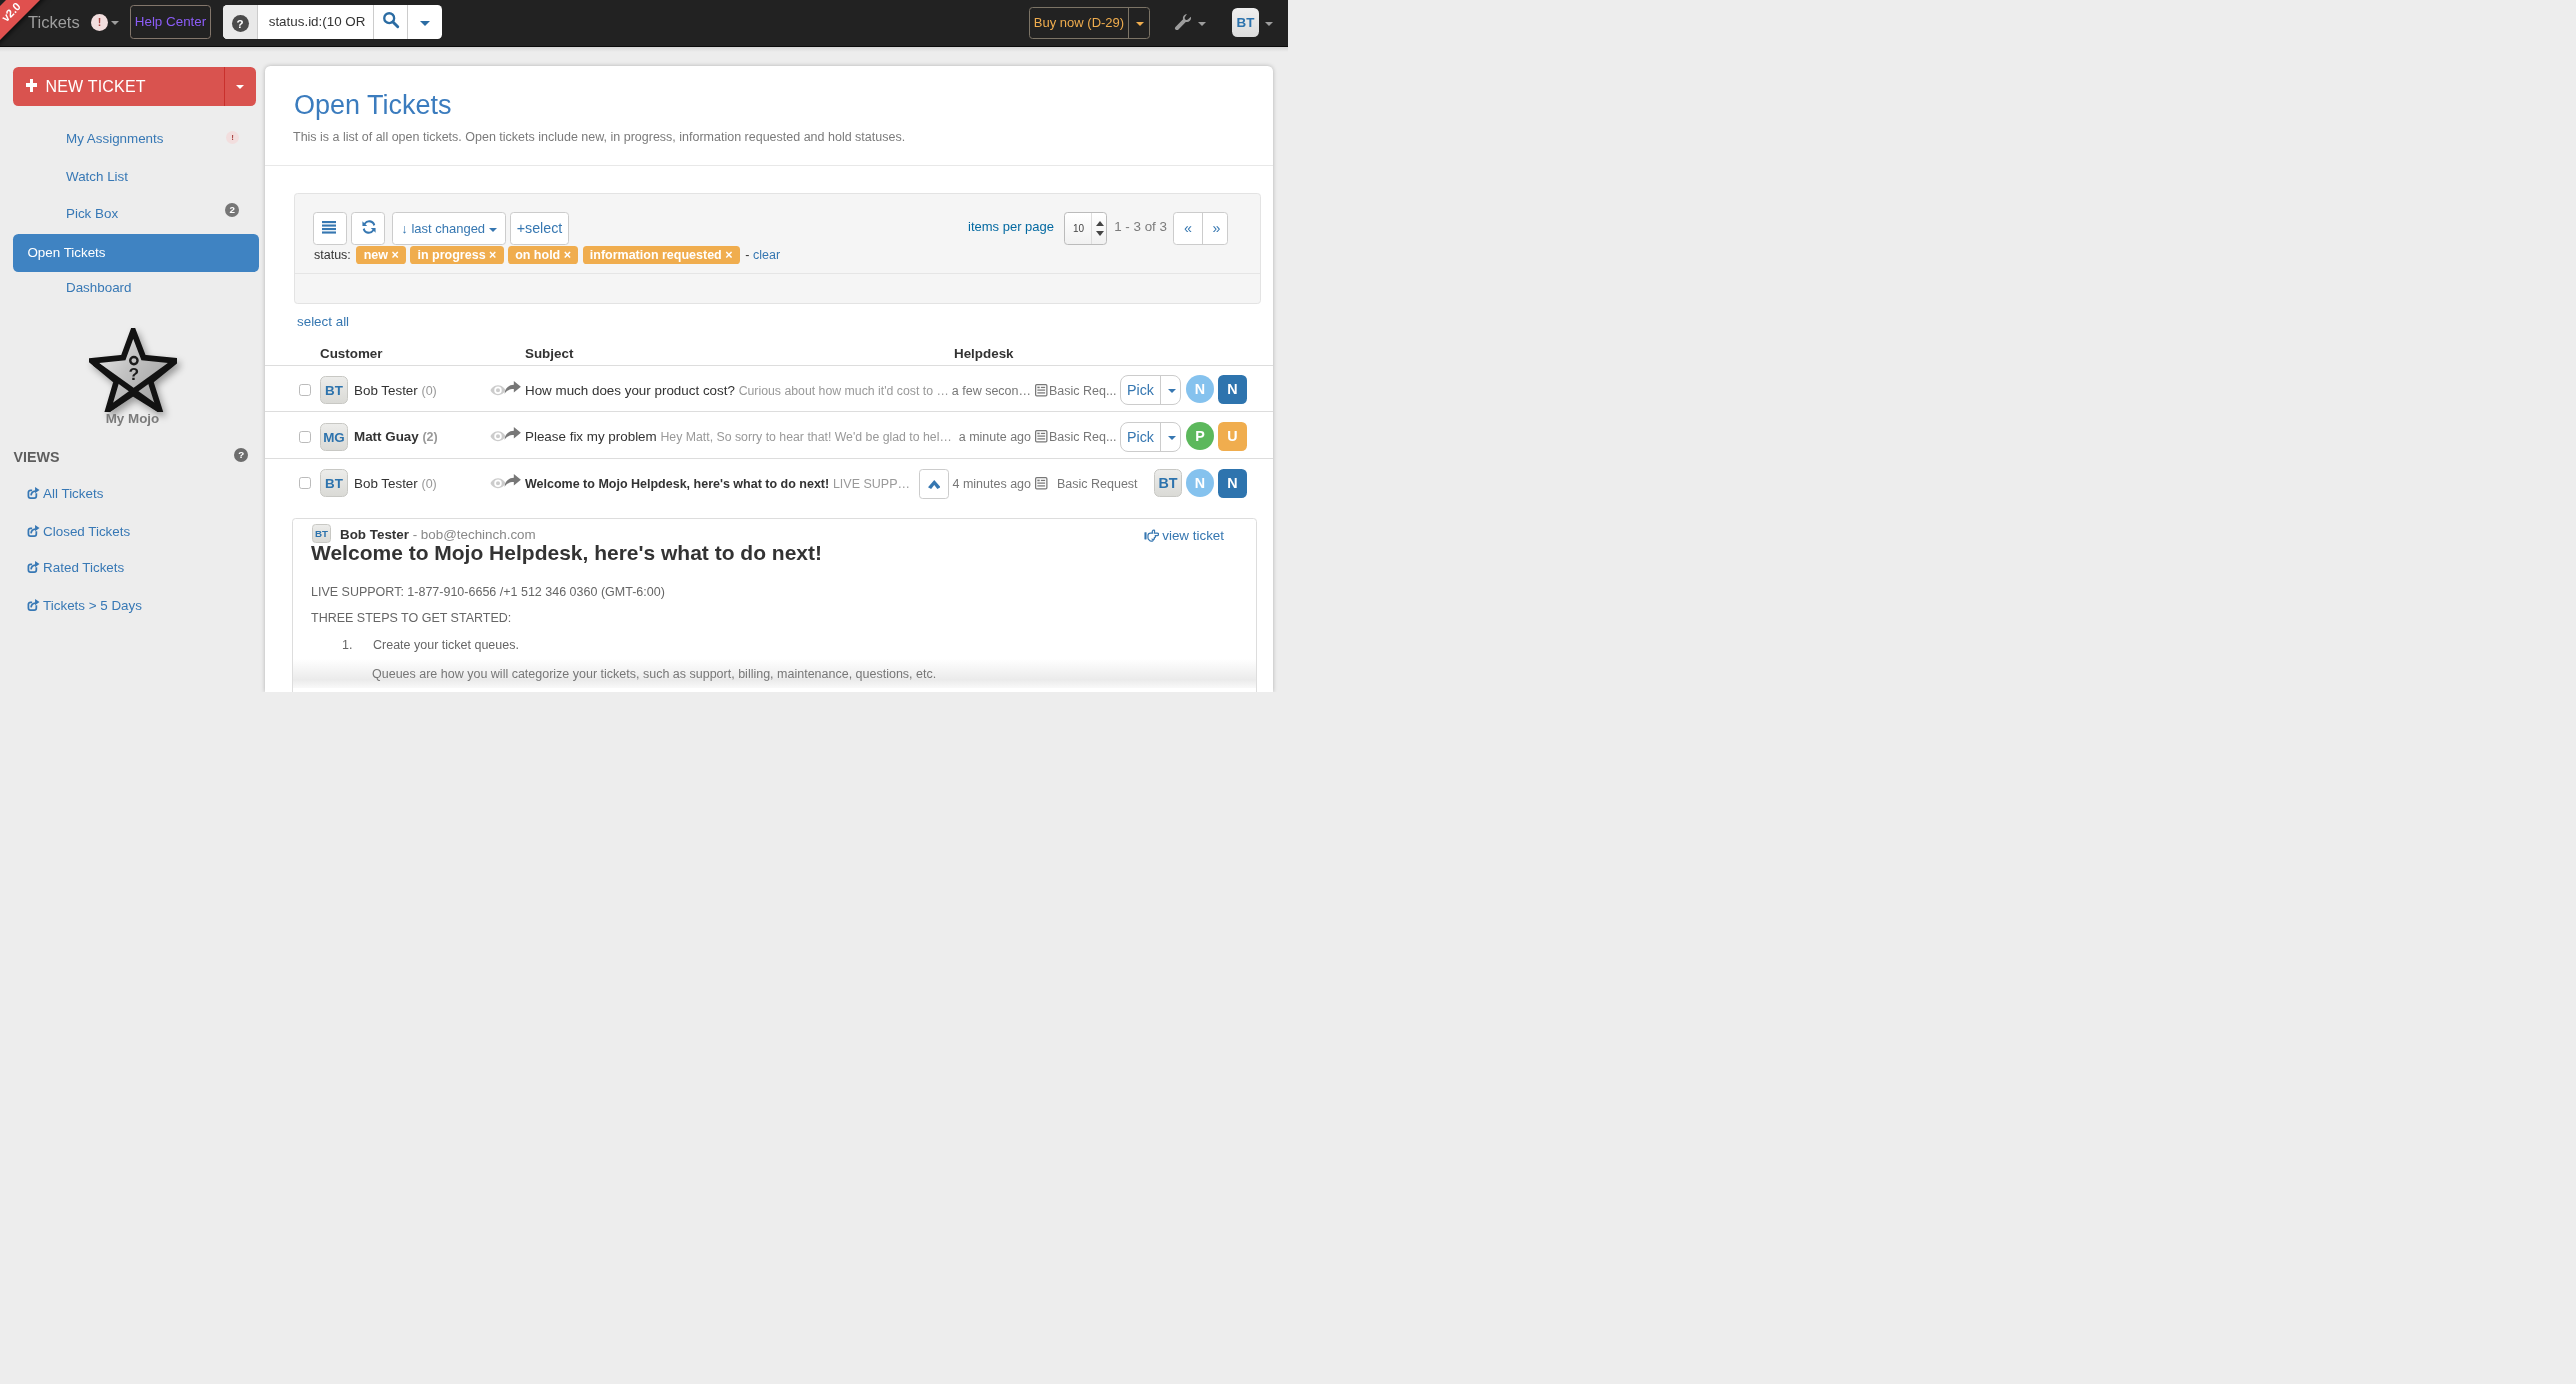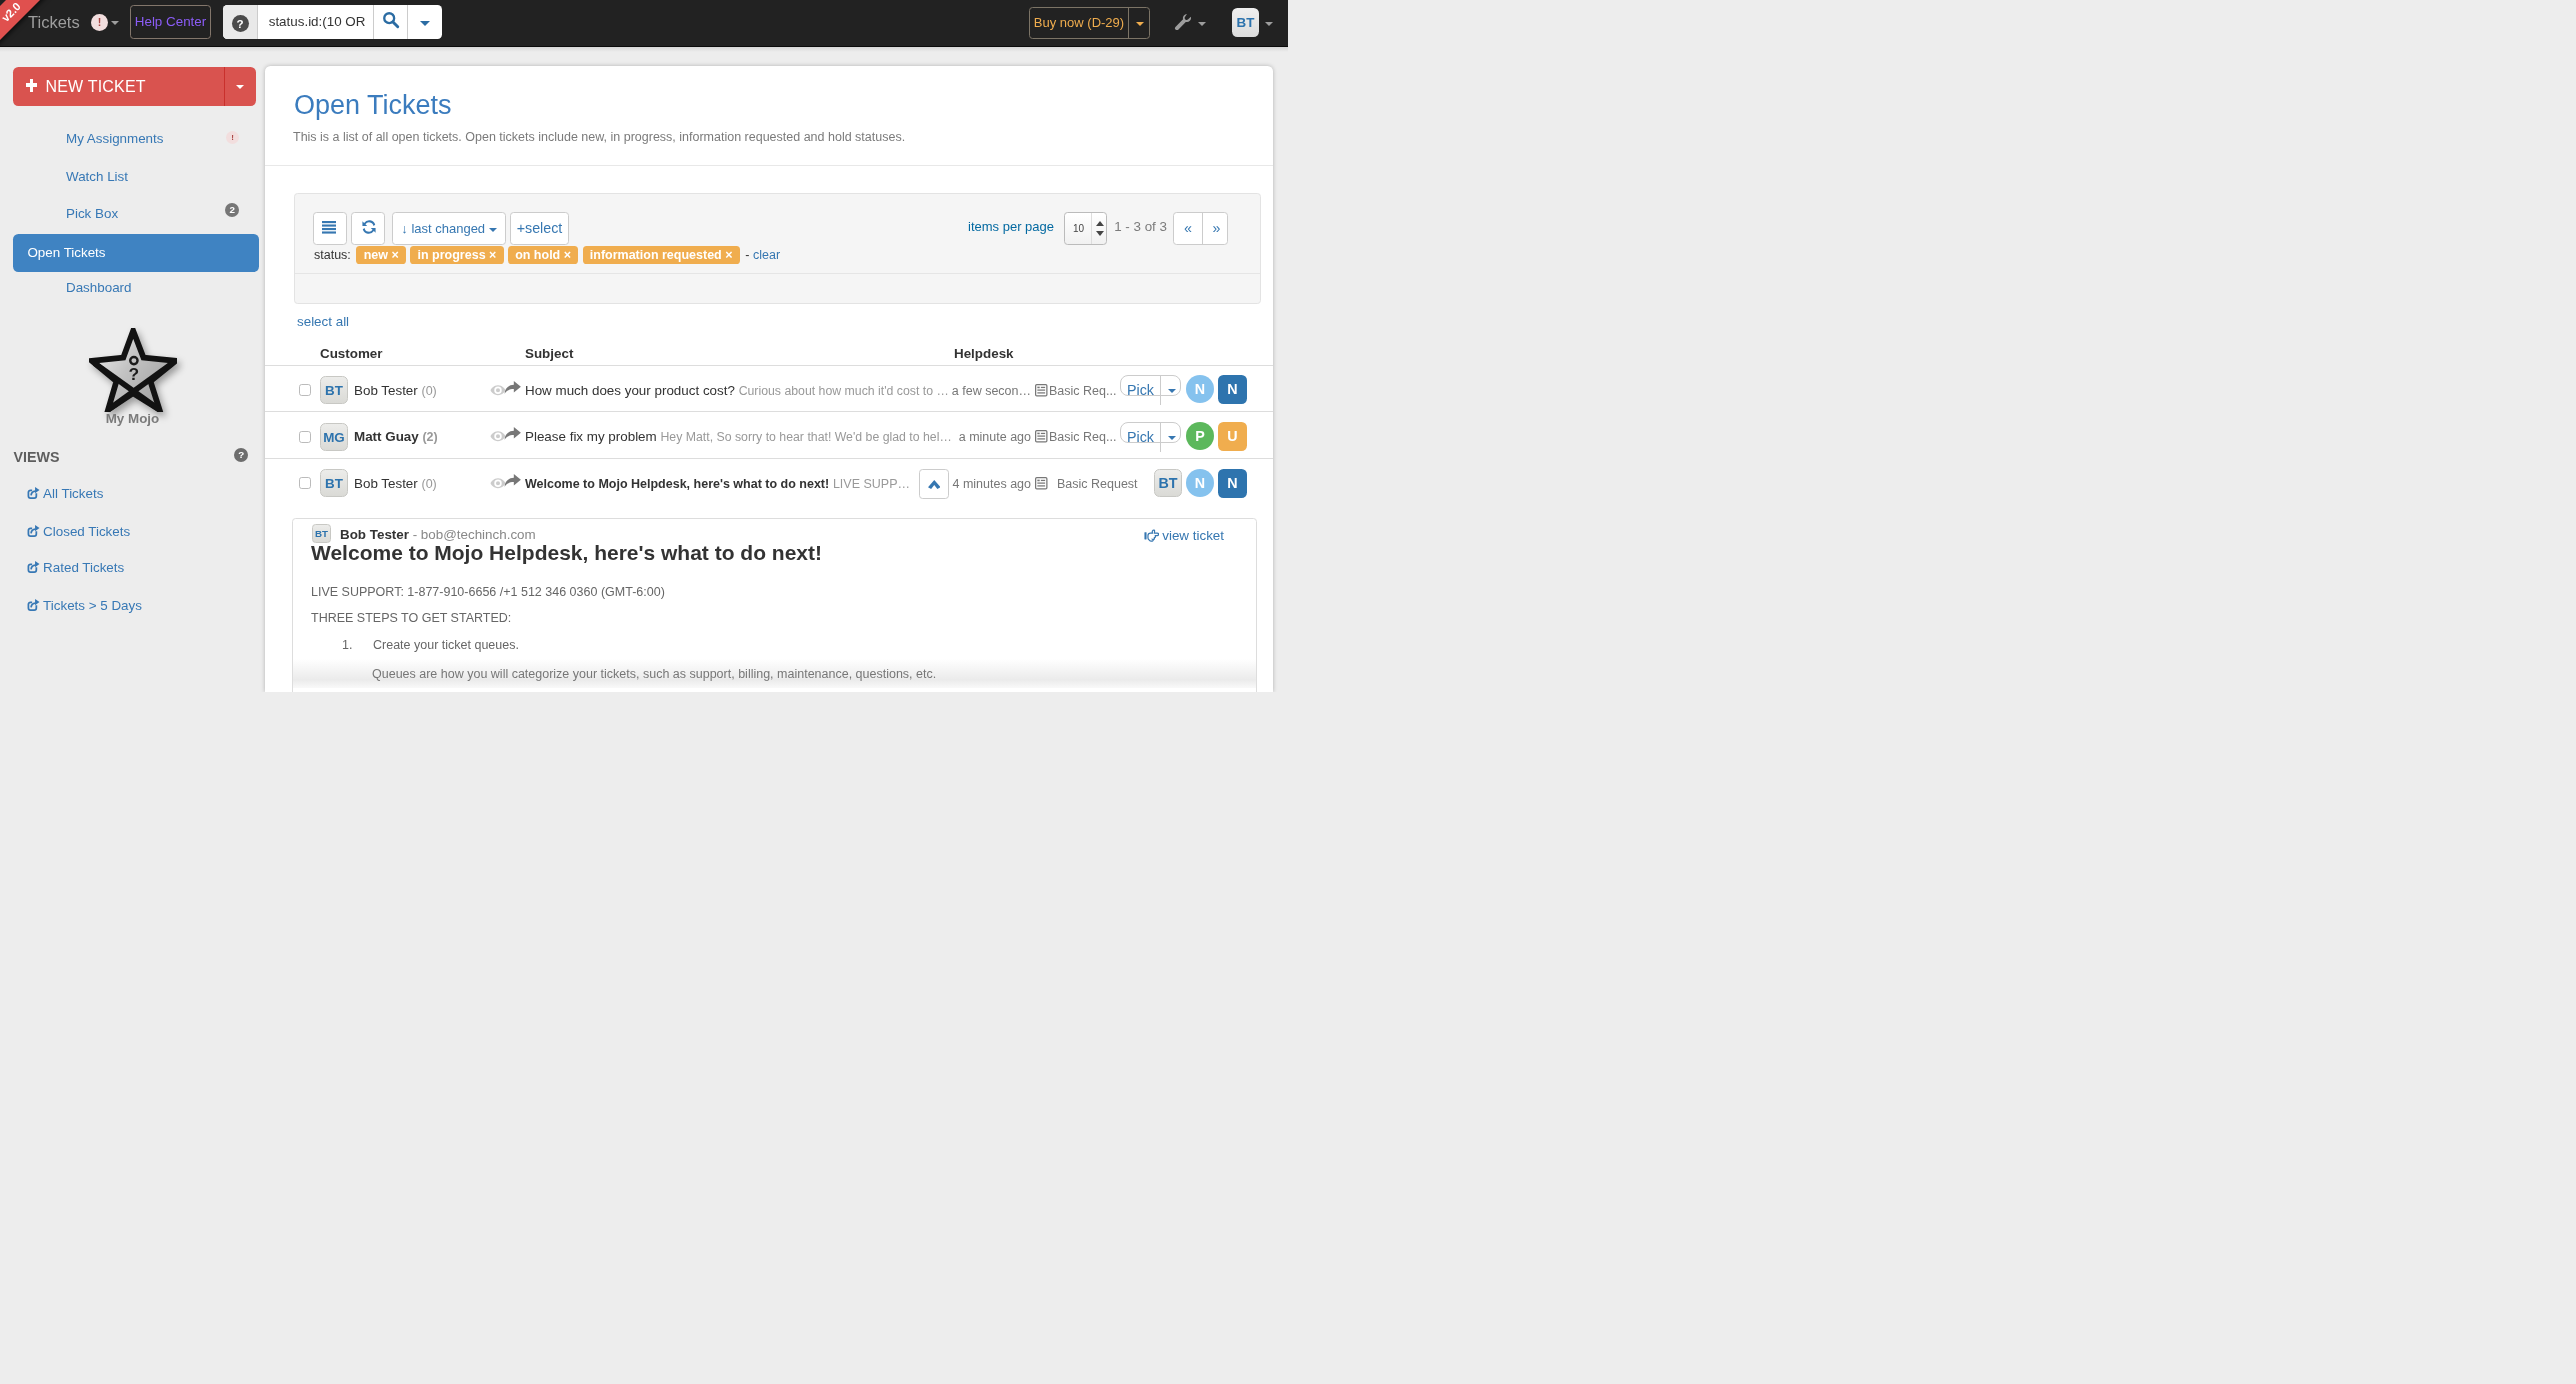--- a/index.html
+++ b/index.html
@@ -72,21 +72,21 @@
 #selectall { position:absolute; left:32px; top:248px; color:#3677b1; font-size:13.4px; }
 .th { position:absolute; top:280px; font-weight:bold; font-size:13.4px; color:#333; }
 .rowline { position:absolute; left:0; width:1008px; height:0.9px; background:#ddd; }
 .checkbox { position:absolute; width:11.6px; height:11.6px; border:0.9px solid #bbb; border-radius:2.7px; background:#fff; }
 .avatar { position:absolute; width:28px; height:28px; background:linear-gradient(#ececea,#dadad6); border:0.9px solid #c8c8c4; border-radius:5.4px; color:#2d73ad; font-weight:bold; font-size:13.4px; text-align:center; line-height:27px; }
 .rowtxt { position:absolute; font-size:13.4px; color:#333; white-space:nowrap; overflow:hidden; }
 .rowtxt .gray { font-size:12.5px; }
 .gray { color:#999; }
 .time { position:absolute; font-size:12.5px; color:#777; text-align:right; white-space:nowrap; }
 .queue { position:absolute; font-size:12.5px; color:#777; white-space:nowrap; overflow:hidden; }
-.pickbtn { position:absolute; width:61px; height:21px; background:#fff; border:0.9px solid #ccc; border-radius:8px; color:#3677b1; font-size:14.3px; }
+.pickbtn { position:absolute; width:61px; height:30px; background:#fff; border:0.9px solid #ccc; border-radius:8px; color:#3677b1; font-size:14.3px; }
 .cbadge { position:absolute; width:28px; height:28px; border-radius:50%; color:#fff; font-weight:bold; font-size:14.3px; text-align:center; line-height:28px; }
 .sbadge { position:absolute; width:29px; height:29px; border-radius:5.4px; color:#fff; font-weight:bold; font-size:14.3px; text-align:center; line-height:29px; }
 
 
 #detail { position:absolute; left:292px; top:518px; width:965px; height:179px; border:0.9px solid #ddd; border-top-left-radius:3.6px; border-top-right-radius:3.6px; background:#fff; z-index:20; }
 #detail .smallav { position:absolute; left:19px; top:5.4px; width:19px; height:19px; background:linear-gradient(#ececea,#dadad6); border:0.9px solid #c8c8c4; border-radius:3.6px; color:#2d73ad; font-weight:bold; font-size:9.8px; text-align:center; line-height:18px; }
 #dname { position:absolute; left:47px; top:8px; font-size:13.4px; color:#333; font-weight:bold; }
 #dname span { font-weight:normal; color:#888; }
 #viewticket { position:absolute; right:32px; top:9px; color:#3677b1; font-size:13.4px; }
 #dtitle { position:absolute; left:18px; top:22.4px; font-size:21px; font-weight:bold; color:#333; }

